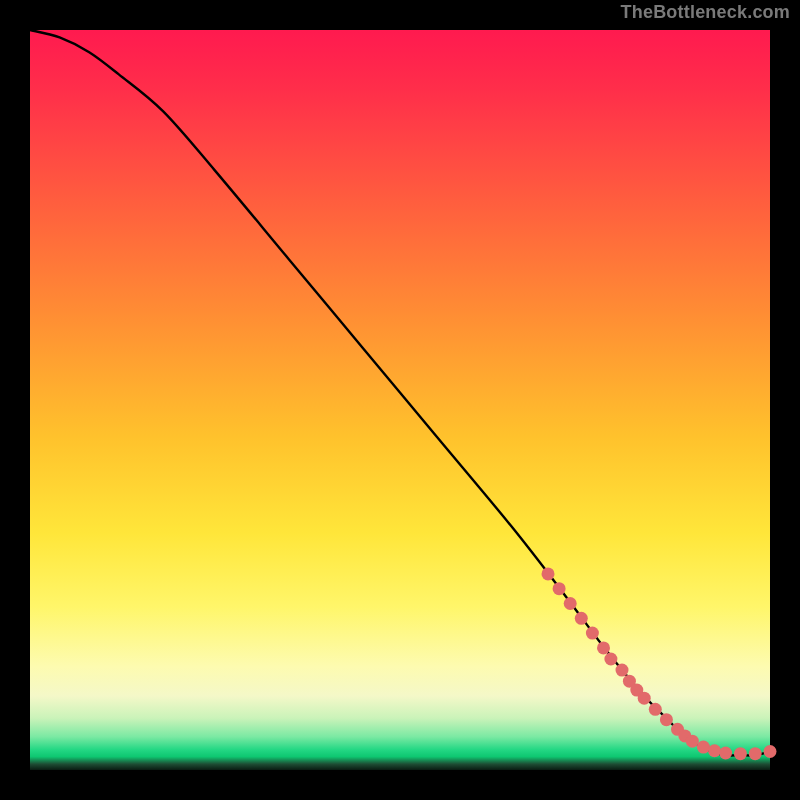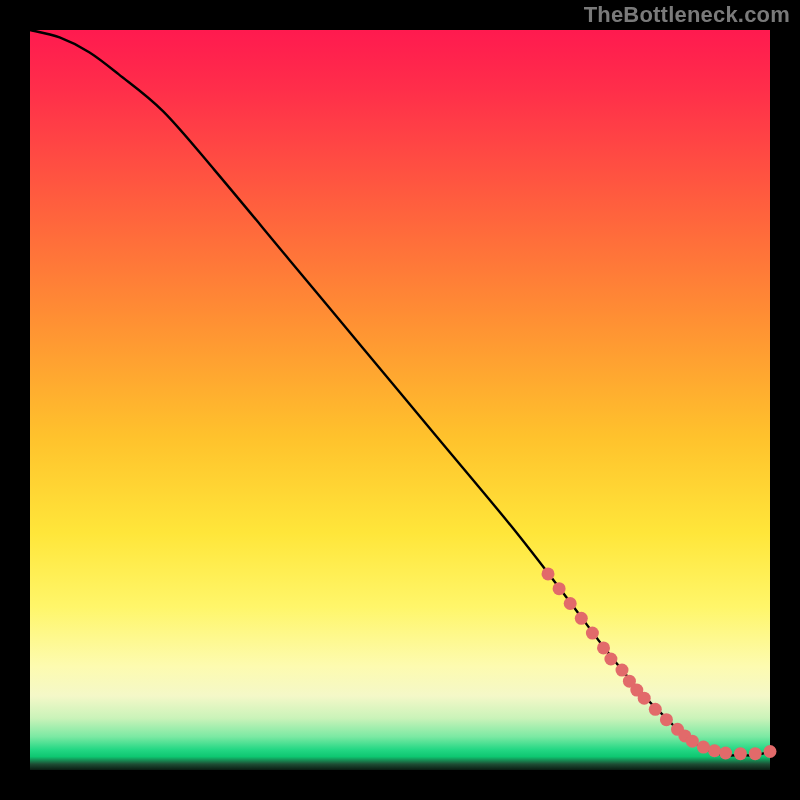--- a/index.html
+++ b/index.html
@@ -8,21 +8,21 @@
     position: relative;
     width: 800px;
     height: 800px;
     background: #000;
   }
   .attribution {
     position: absolute;
     top: 2px;
     right: 10px;
     font-family: Arial, Helvetica, sans-serif;
-    font-size: 22px;
+    font-size: 18px;
     font-weight: 600;
     color: #7a7a7a;
     letter-spacing: 0.2px;
   }
   .plot {
     position: absolute;
     left: 30px;
     top: 30px;
     width: 740px;
     height: 740px;

